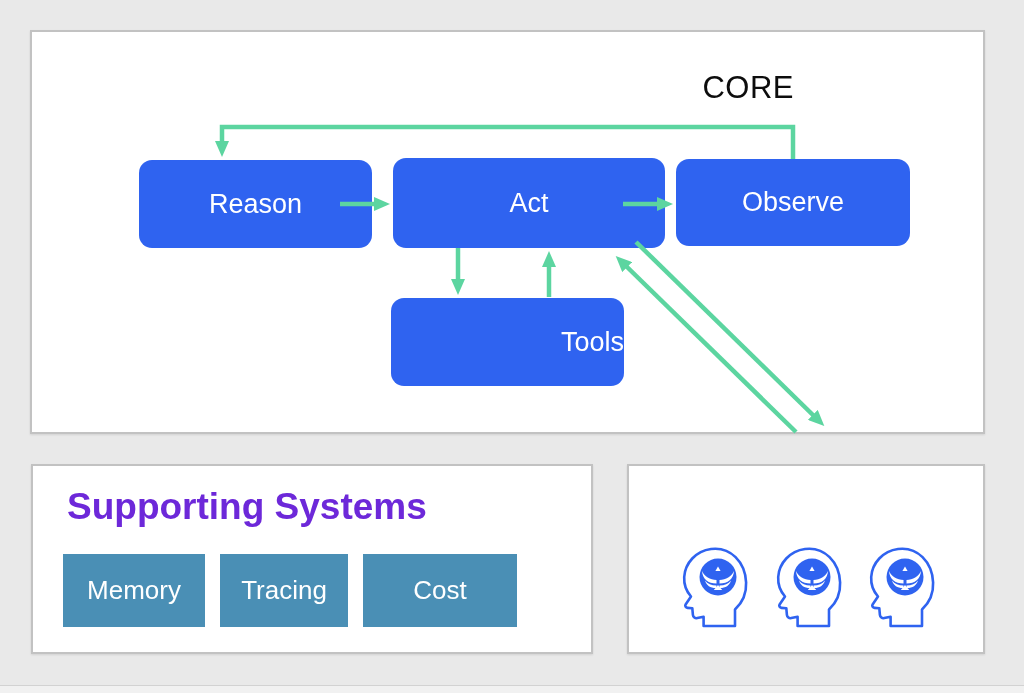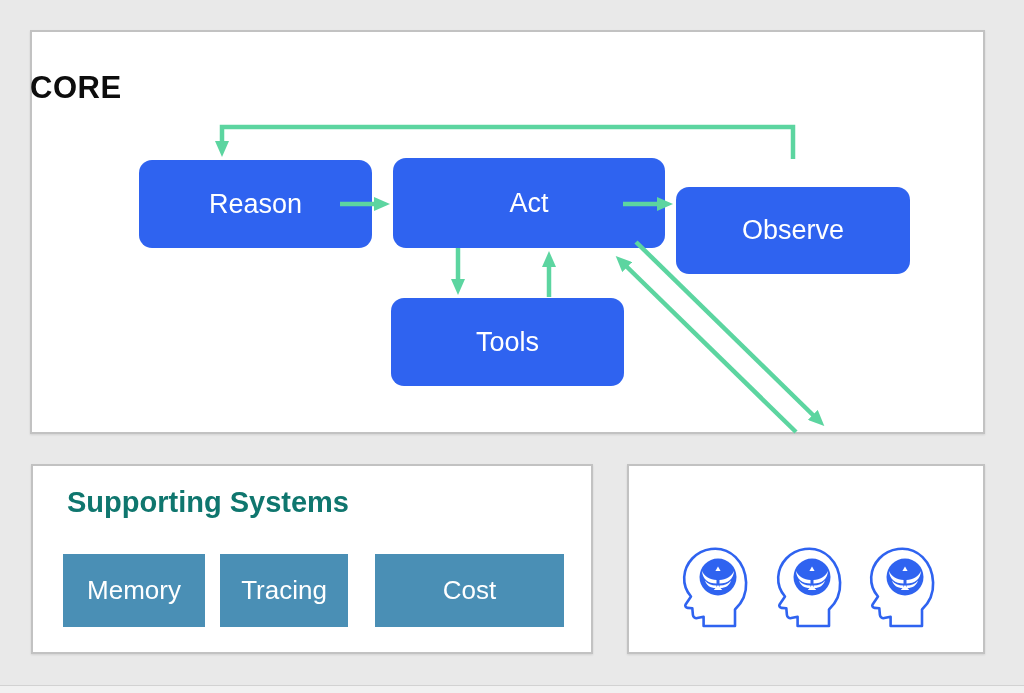--- a/index.html
+++ b/index.html
@@ -19,65 +19,65 @@
     border:2px solid #c2c2c2;
     box-sizing:border-box;
     box-shadow:0 1px 2px rgba(0,0,0,0.10);
   }
   #core-panel   { left:30px;  top:30px;  width:955px; height:404px; }
   #support-panel{ left:31px;  top:464px; width:562px; height:190px; }
   #agents-panel { left:627px; top:464px; width:358px; height:190px; }
 
   #core-title {
     position:absolute; left:30px; top:70px; width:764px;
-    text-align:left; font-size:31px; font-weight:bold; color:#0d0d0d;
+    text-align:right; font-size:31px; font-weight:normal; color:#0d0d0d;
     letter-spacing:0.5px;
   }
   .node {
     position:absolute;
     background:#2f63f0;
     border-radius:13px;
     color:#ffffff;
     display:flex; align-items:center; justify-content:center;
     font-size:27px;
     box-sizing:border-box;
   }
   #node-reason  { left:107px; top:160px; width:233px; height:88px;margin-left:32px; }
   #node-act     { left:393px; top:158px; width:272px; height:90px; }
-  #node-observe { left:676px; top:159px; width:234px; height:87px;margin-top:28px; }
-  #node-tools   { left:391px; top:298px; width:233px; height:88px; }
+  #node-observe { left:676px; top:159px; width:234px; height:87px; }
+  #node-tools   { left:391px; top:298px; width:233px; height:88px;justify-content:flex-end; }
 
   #arrow-layer {
     position:absolute; left:0; top:0; width:1024px; height:693px;
     pointer-events:none;
   }
   #arrow-layer path.edge {
     fill:none;
     stroke:#5cd5a0;
     stroke-width:4.5;
   }
 
   .panel-title {
     position:absolute;
-    font-size:29px; font-weight:bold; color:#0f766e;
+    font-size:37px; font-weight:bold; color:#6d28d9;
   }
   #support-title { left:67px;  top:486px; }
   #agents-title  { left:675px; top:487px; }
 
   .sys-btn {
     position:absolute;
     background:#4a8fb5;
     color:#ffffff;
     display:flex; align-items:center; justify-content:center;
     font-size:26px;
     box-sizing:border-box;
   }
   #btn-memory  { left:63px;  top:554px; width:142px; height:73px; }
   #btn-tracing { left:220px; top:554px; width:128px; height:73px; }
-  #btn-cost    { left:375px; top:554px; width:189px; height:73px; }
+  #btn-cost    { left:363px; top:554px; width:154px; height:73px; }
 
   .agent-head { position:absolute; width:73px; height:84px; }
   #agent-head-1 { left:678px; top:545px; }
   #agent-head-2 { left:772px; top:545px; }
   #agent-head-3 { left:865px; top:545px; }
 
   #bottom-strip {
     position:absolute; left:0; top:685px; width:1024px; height:8px;
     background:#f1f1f1;
     border-top:1px solid #d2d2d2;

